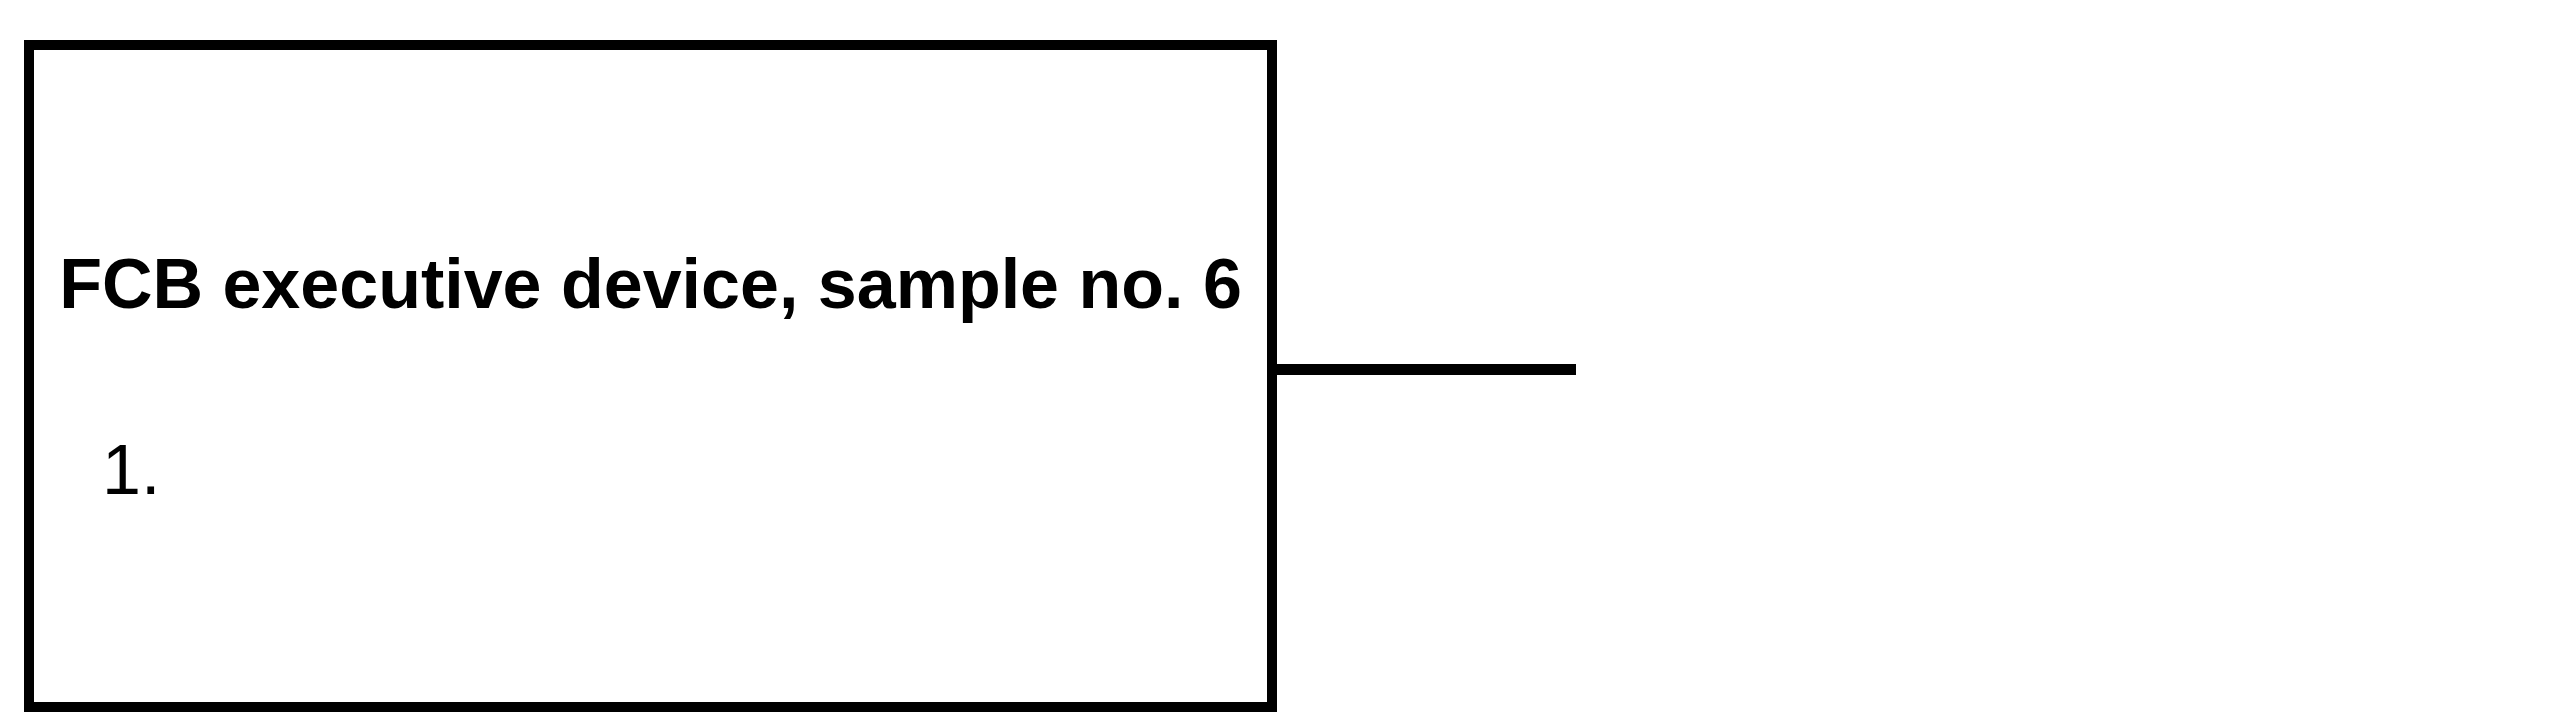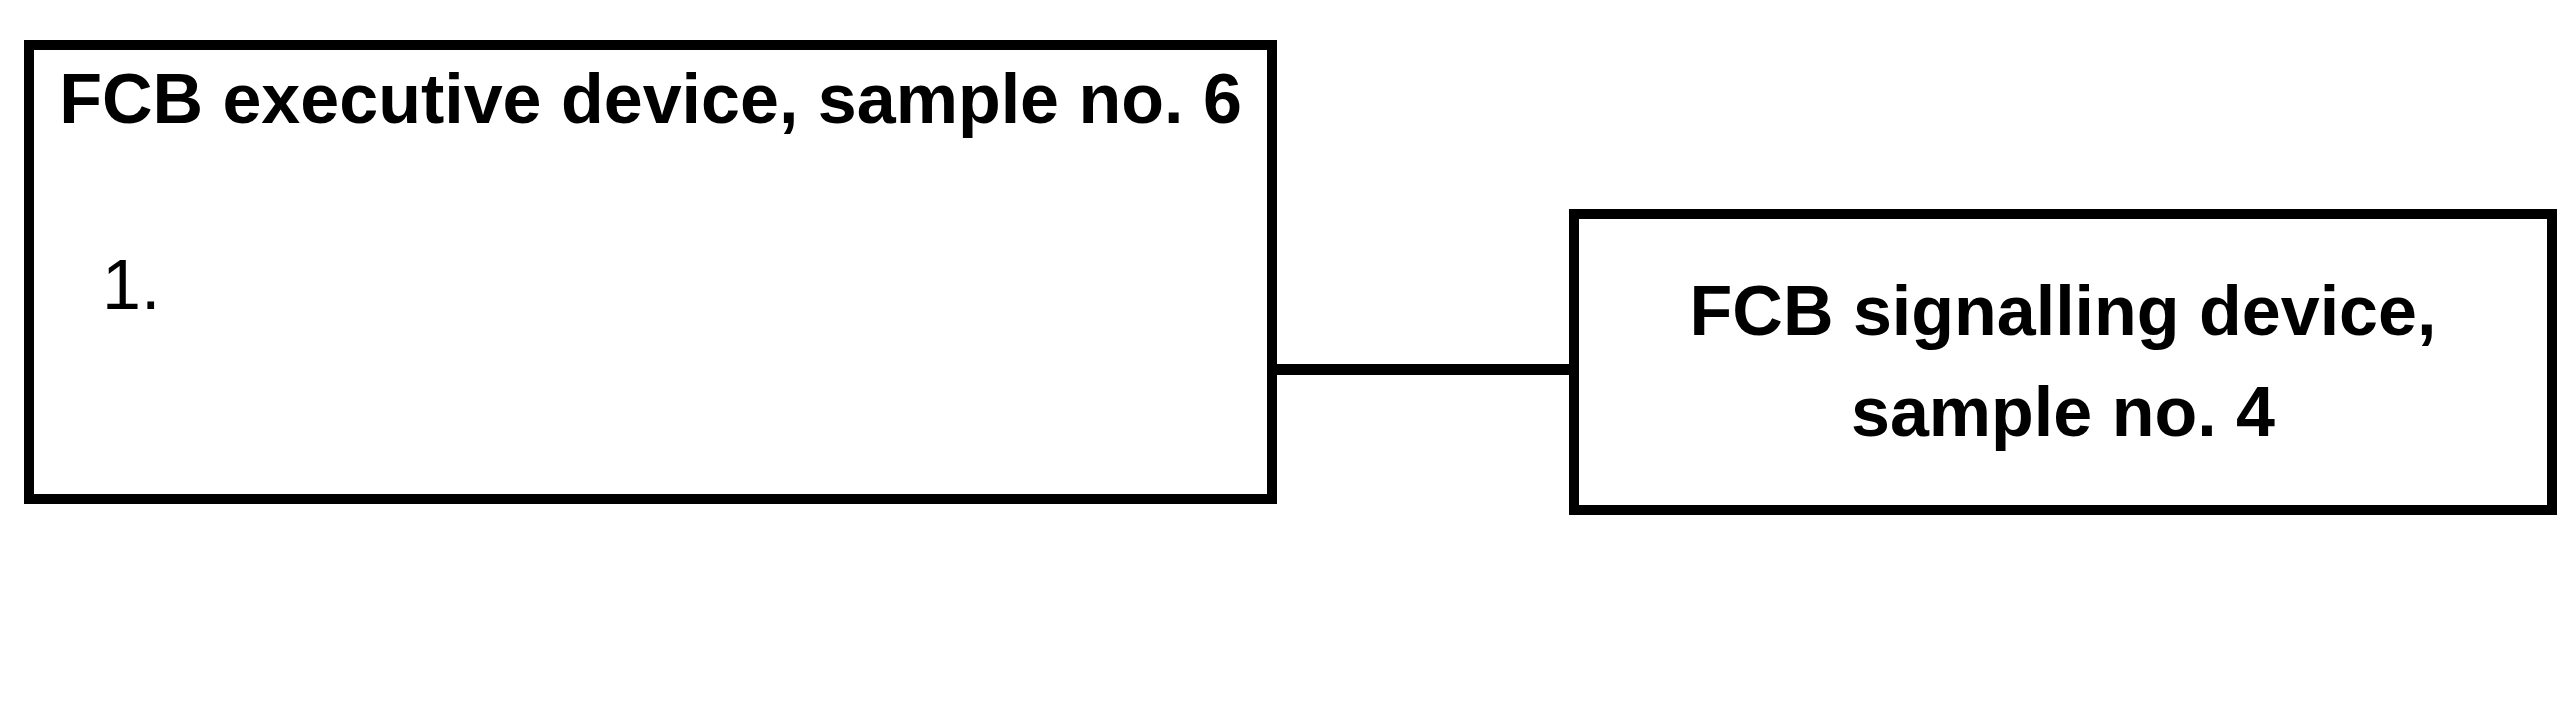--- a/index.html
+++ b/index.html
@@ -19,23 +19,24 @@
   .node {
     position: absolute;
     box-sizing: border-box;
     border: 10.6px solid #000000;
     background: #ffffff;
   }
   .node-executive {
     left: 24px;
     top: 40px;
     width: 1253px;
-    height: 464px;
+    height: 672px;
     display: flex;
     flex-direction: column;
+    justify-content: center;
   }
   .node-title {
     font-weight: bold;
     font-size: 70px;
     line-height: 99px;
     text-align: center;
     margin: 0;
     padding: 0 9px;
   }
   .node-list {
@@ -86,18 +87,15 @@
 
   <div class="node node-executive">
     <div class="node-title">FCB executive device, sample no. 6</div>
     <div class="node-list">
       <div class="list-marker">1.</div>
     </div>
   </div>
 
   <div class="connector"></div>
 
-  <div class="node node-signalling">
-    <div class="node-title">FCB signalling device, sample no. 4</div>
-  </div>
 
 </div>
 
 
 </body></html>

